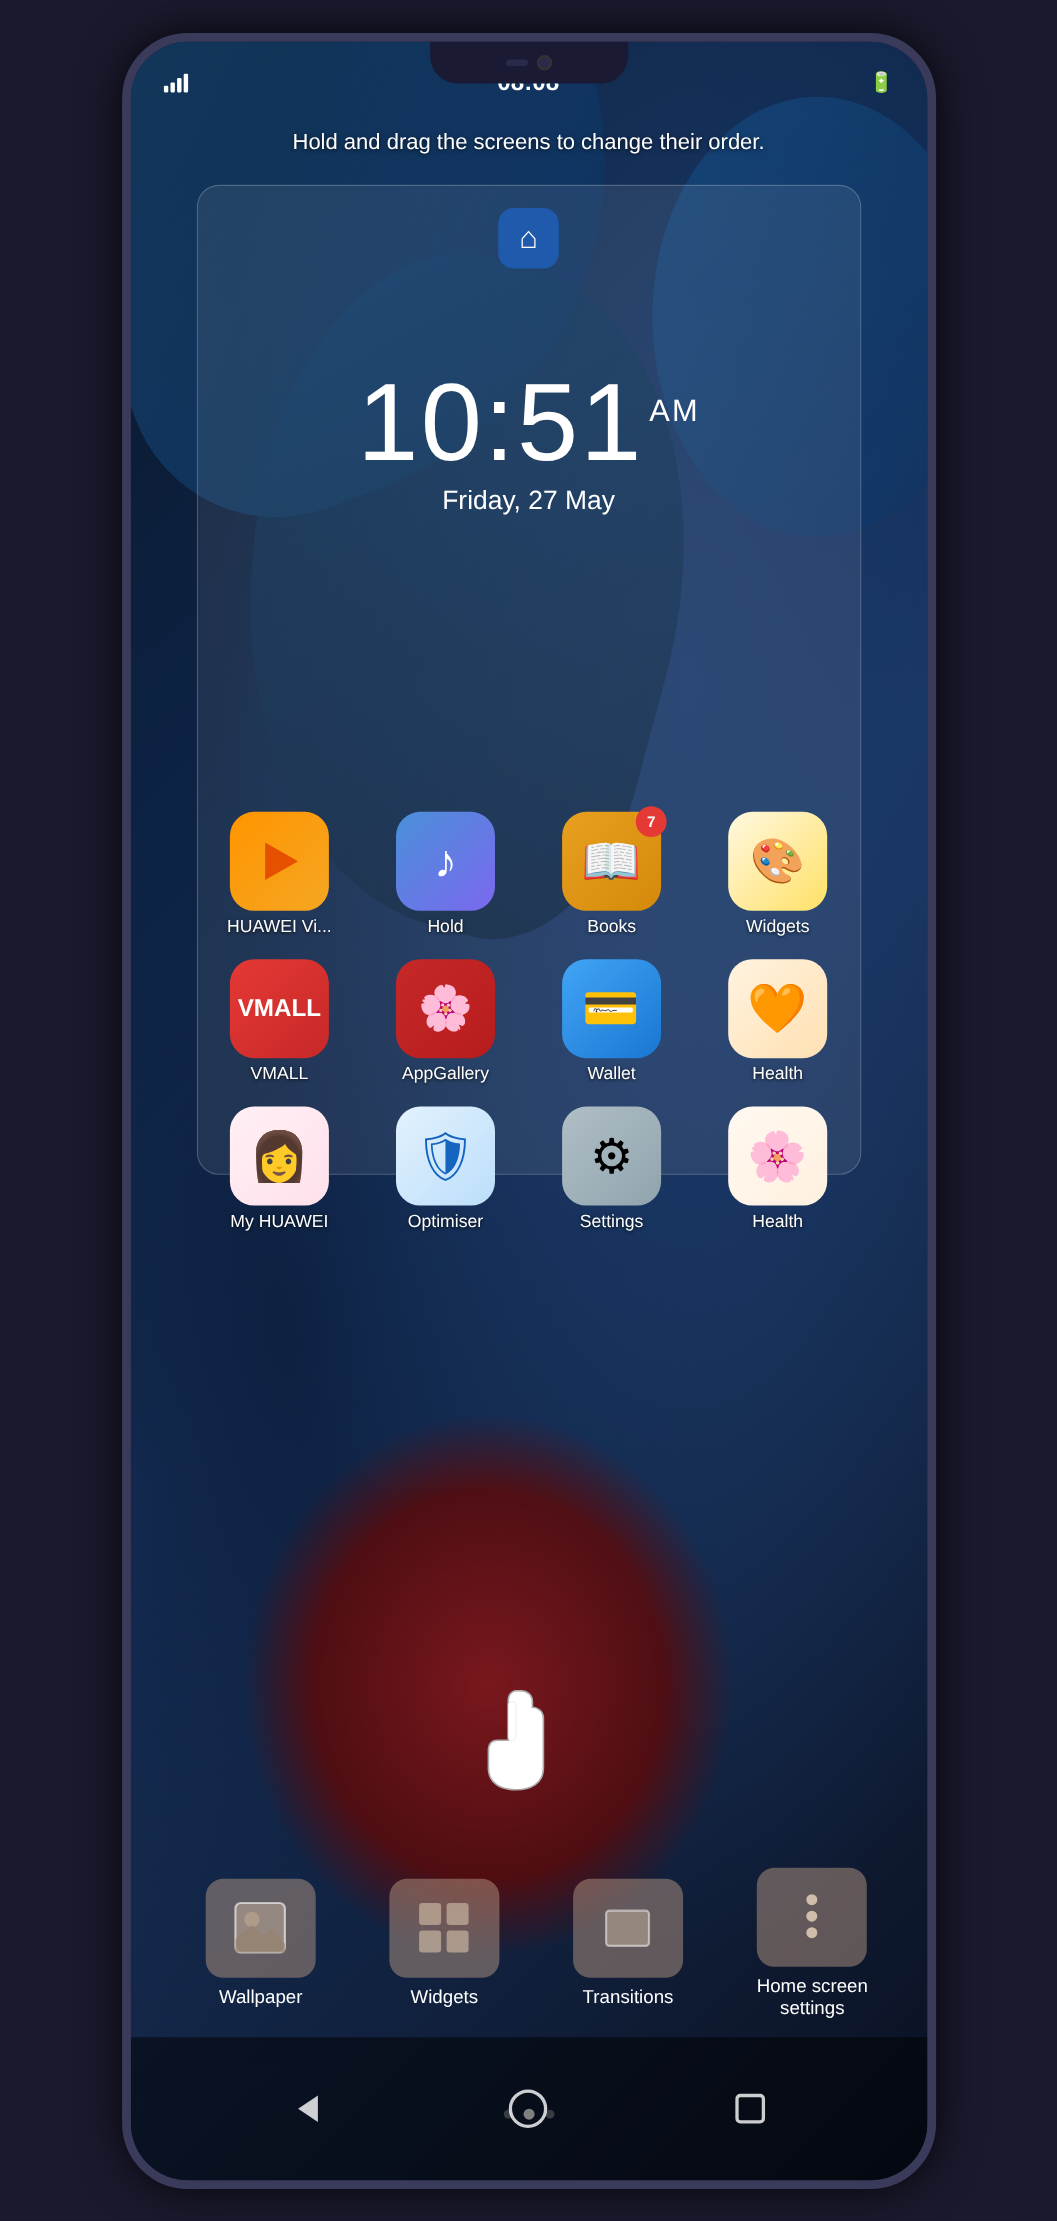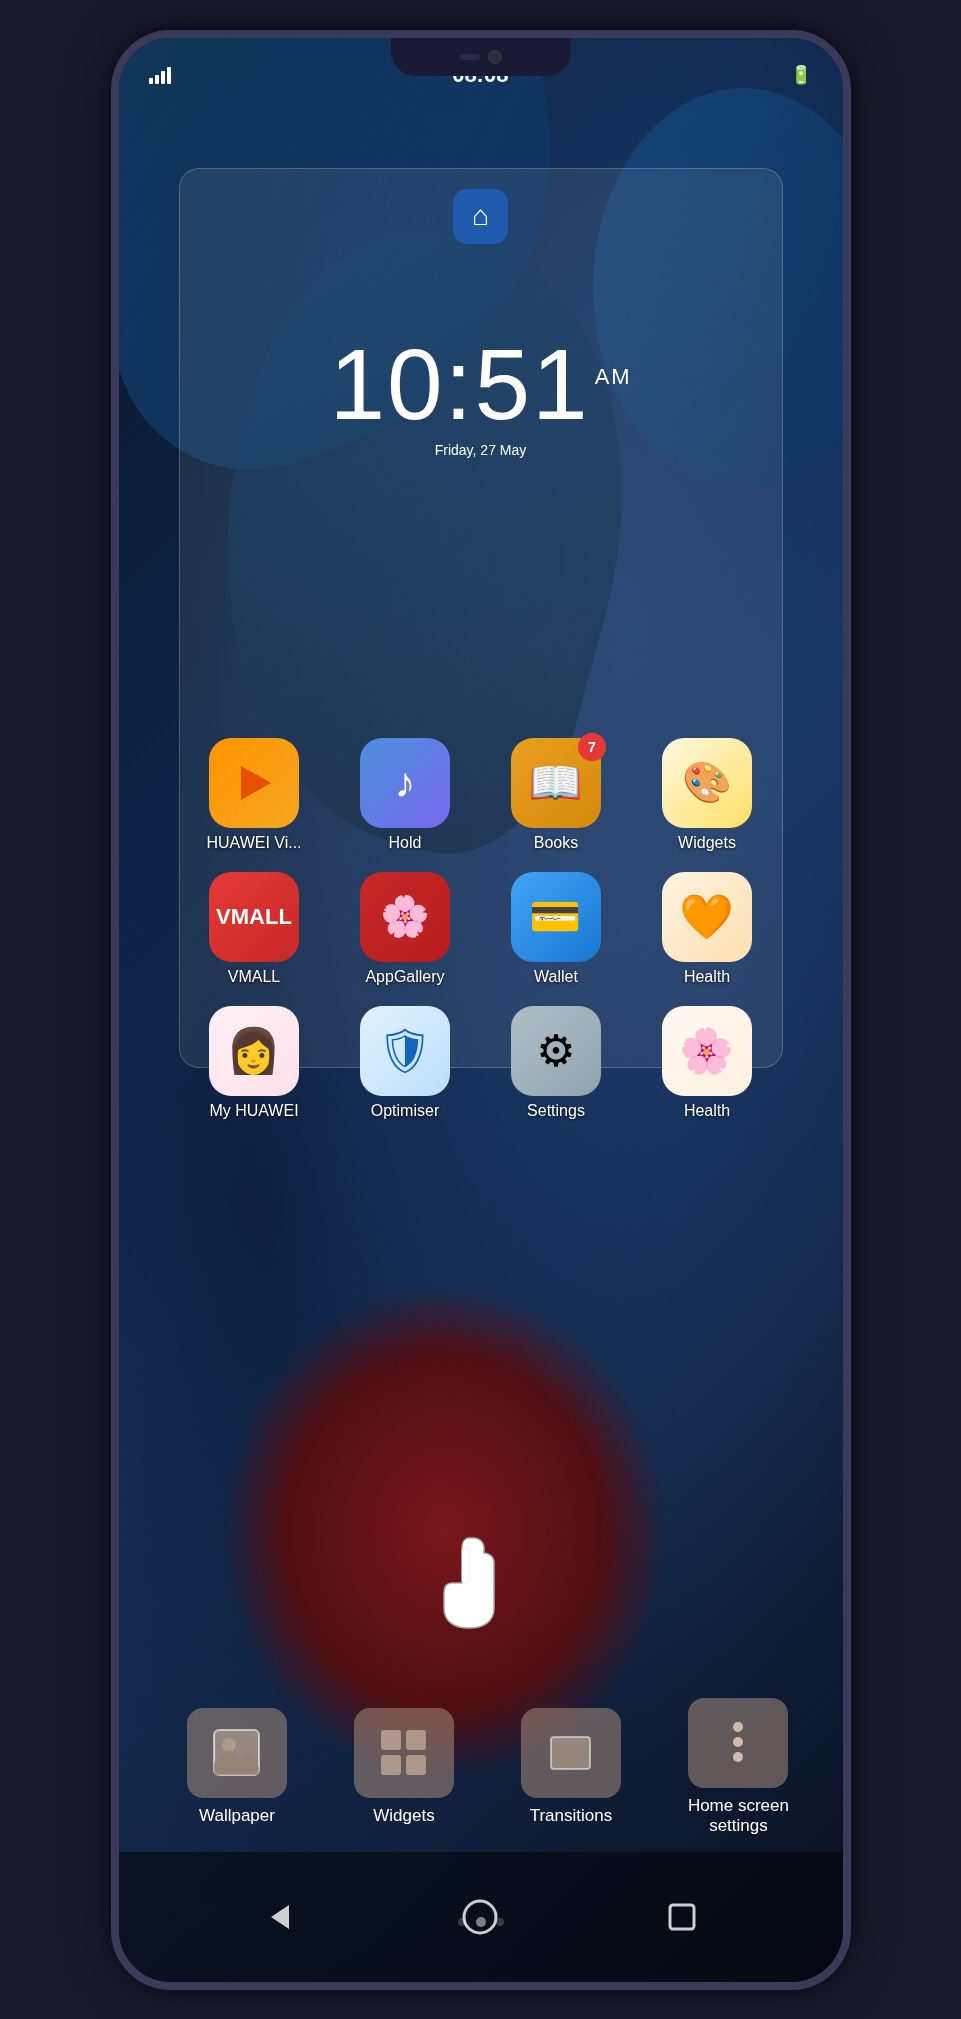--- a/index.html
+++ b/index.html
@@ -191,27 +191,27 @@
       text-align: center;
       color: white;
     }
     .clock-time {
       font-size: 100px;
       font-weight: 200;
       letter-spacing: 2px;
       line-height: 1;
     }
     .clock-ampm {
-      font-size: 22px;
+      font-size: 28px;
       vertical-align: super;
       margin-left: 5px;
       font-weight: 300;
     }
     .clock-date {
-      font-size: 14px;
+      font-size: 24px;
       font-weight: 300;
       margin-top: 8px;
     }
 
     
     .app-grid {
       position: absolute;
       top: 700px;
       left: 60px;
       right: 60px;
@@ -403,20 +403,21 @@
       <div class="signal-icon">
         <span style="height:6px"></span>
         <span style="height:9px"></span>
         <span style="height:13px"></span>
         <span style="height:17px"></span>
       </div>
       <div class="time-status">08:08</div>
       <div class="battery-icon">🔋</div>
     </div>
 
+    <div class="instruction-text">Hold and drag the screens to change their order.</div>
 
     <div class="home-preview-card">
       <div class="home-icon-indicator">
         <span>⌂</span>
       </div>
 
       <div class="clock-display">
         <div class="clock-time">
           <span>10:51</span><span class="clock-ampm">AM</span>
         </div>

